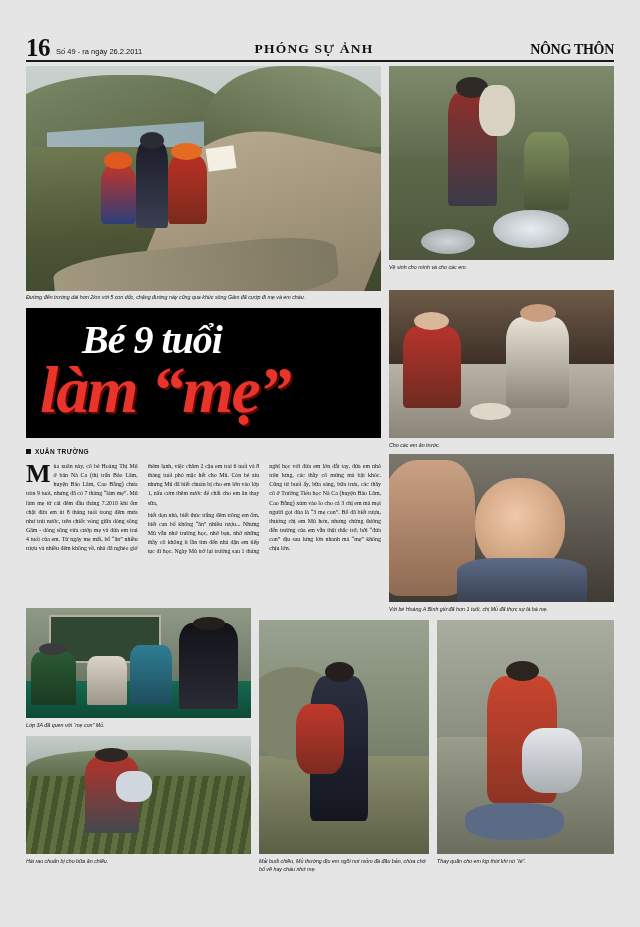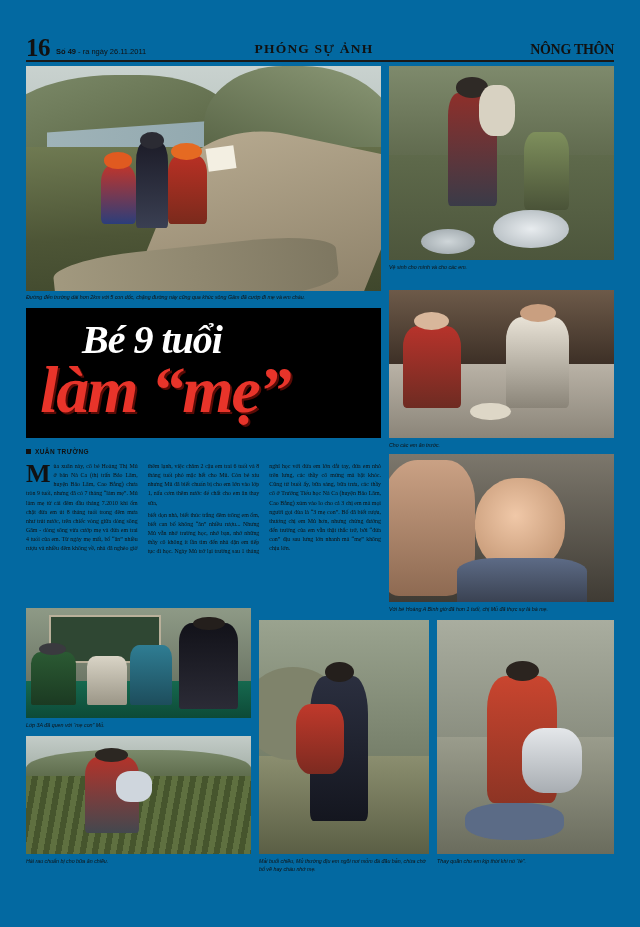--- a/index.html
+++ b/index.html
@@ -10,21 +10,21 @@
   body {
     width: 640px;
     height: 927px;
     font-family: "Liberation Serif", serif;
     overflow: hidden;
   }
   .page {
     position: relative;
     width: 640px;
     height: 927px;
-    background: #0369a1;
+    background: #e5e5e5;
     box-sizing: border-box;
     padding: 0;
   }
 
   
   .masthead {
     position: absolute;
     left: 26px;
     top: 26px;
     width: 588px;
@@ -42,21 +42,21 @@
     margin-right: 6px;
     letter-spacing: -0.5px;
   }
   .issue-line {
     font-family: "Liberation Sans", sans-serif;
     font-size: 7.5px;
     color: #111;
     padding-bottom: 4px;
     white-space: nowrap;
   }
-  .issue-line b { font-weight: bold; margin-top: 44px; }
+  .issue-line b { font-weight: normal; margin-top: 44px; }
   .section-title {
     position: absolute;
     left: 0; right: 12px;
     bottom: 3px;
     text-align: center;
     font-family: "Liberation Serif", serif;
     font-size: 13.5px;
     font-weight: bold;
     letter-spacing: 1.2px;
     color: #111;
@@ -313,21 +313,21 @@
 </style>
 </head>
 <body>
 
 <div class="page">
 
   <div class="masthead">
     <span class="page-num">16</span>
     <span class="issue-line">
       <b>Số 49</b>
-      <span>- ra ngày 26.11.2011</span>
+      <span>- ra ngày 26.2.2011</span>
     </span>
     <span class="section-title">PHÓNG SỰ ẢNH</span>
     <span class="paper-name">NÔNG THÔN</span>
   </div>
 
   <div class="photo" id="hero">
     <div class="sky"></div>
     <div class="hillL"></div>
     <div class="river"></div>
     <div class="hillR"></div>

